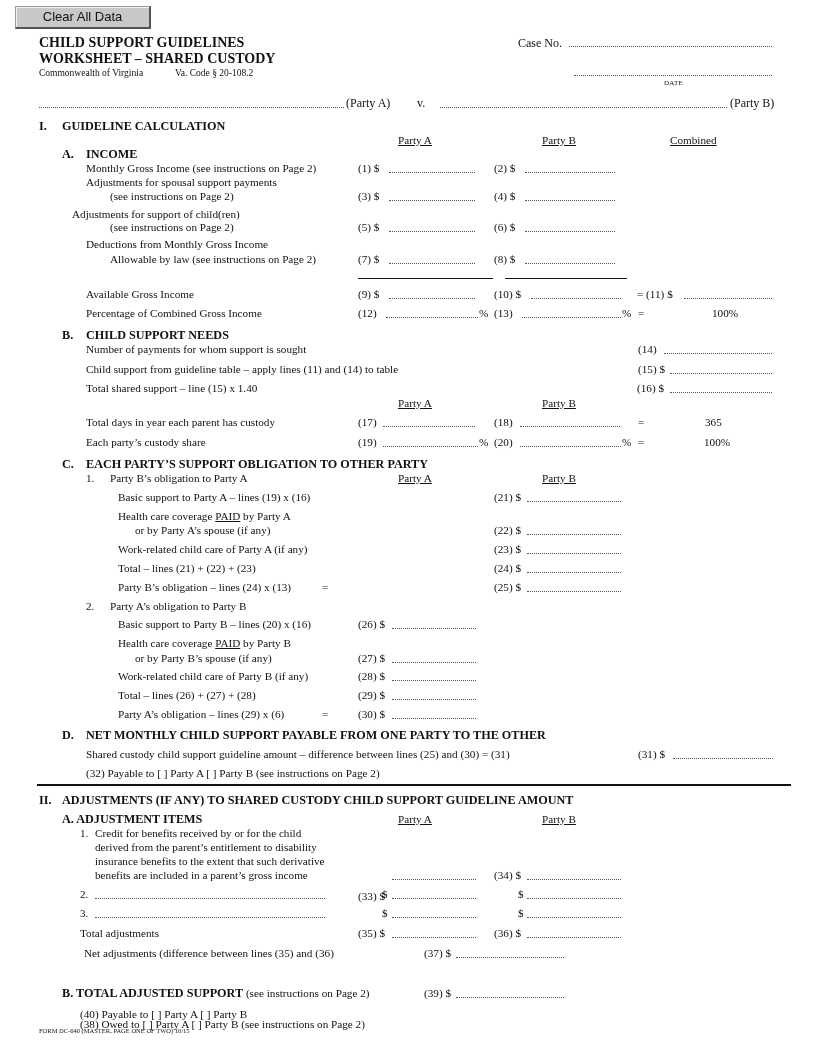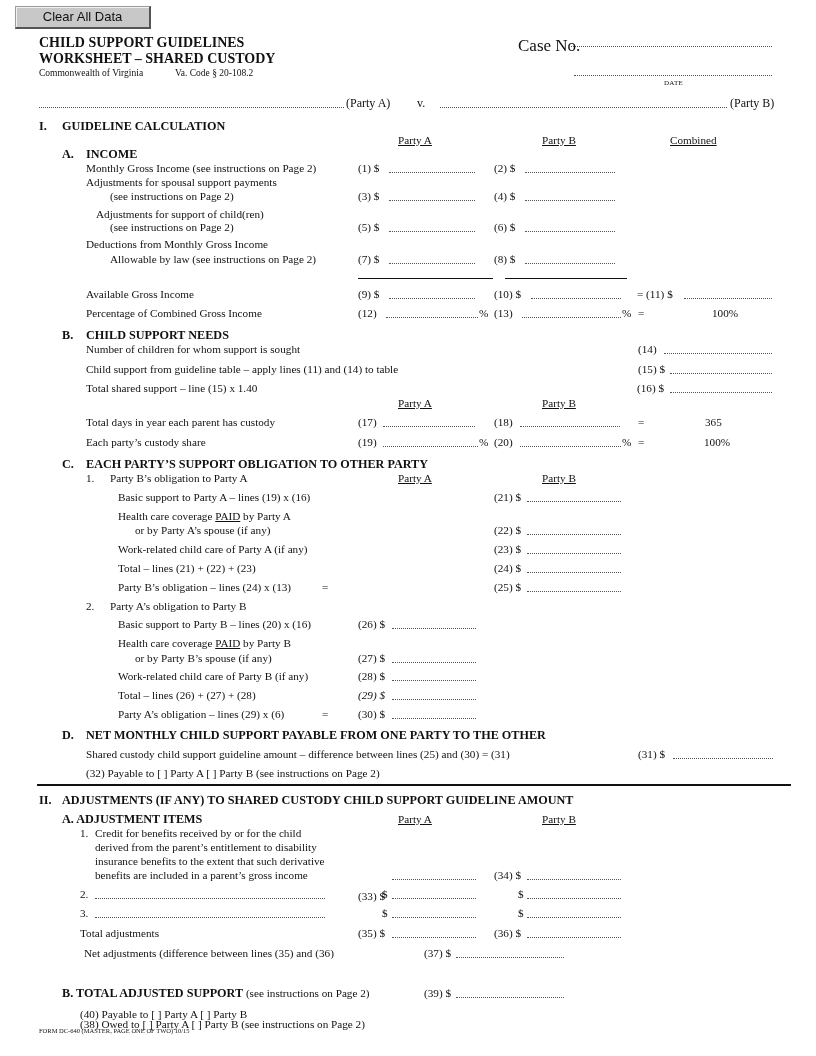--- a/index.html
+++ b/index.html
@@ -23,21 +23,21 @@
 </head>
 <body>
 
 <div class="btn">Clear All Data</div>
 
 <div class="abs title" style="left:39px;top:35px;">CHILD SUPPORT GUIDELINES</div>
 <div class="abs title" style="left:39px;top:51px;">WORKSHEET – SHARED CUSTODY</div>
 <div class="abs small" style="left:39px;top:68px;">Commonwealth of Virginia</div>
 <div class="abs small" style="left:175px;top:68px;">Va. Code § 20-108.2</div>
 
-<div class="abs" style="left:518px;top:37px;font-size:17px;">Case No.</div>
+<div class="abs" style="left:518px;top:37px;font-size:12px;">Case No.</div>
 <div class="dots" style="left:569px;top:46px;width:203px;"></div>
 <div class="dots" style="left:574px;top:75px;width:198px;"></div>
 <div class="abs tiny" style="left:664px;top:80px;">DATE</div>
 
 <div class="dots" style="left:39px;top:107px;width:305px;"></div>
 <div class="abs" style="left:346px;top:97px;font-size:12px;">(Party A)</div>
 <div class="abs" style="left:417px;top:97px;font-size:12px;">v.</div>
 <div class="dots" style="left:440px;top:107px;width:287px;"></div>
 <div class="abs" style="left:730px;top:97px;font-size:12px;">(Party B)</div>
 
@@ -57,21 +57,21 @@
 <div class="abs" style="left:494px;top:162px;">(2)  $</div>
 <div class="dots" style="left:525px;top:172px;width:90px;"></div>
 
 <div class="abs" style="left:86px;top:176px;">Adjustments for spousal support payments</div>
 <div class="abs" style="left:110px;top:190px;">(see instructions on Page 2)</div>
 <div class="abs" style="left:358px;top:190px;">(3)  $</div>
 <div class="dots" style="left:389px;top:200px;width:86px;"></div>
 <div class="abs" style="left:494px;top:190px;">(4)  $</div>
 <div class="dots" style="left:525px;top:200px;width:90px;"></div>
 
-<div class="abs" style="left:96px;top:208px;">Adjustments for support of child(ren)</div>
+<div class="abs" style="left:72px;top:208px;">Adjustments for support of child(ren)</div>
 <div class="abs" style="left:110px;top:221px;">(see instructions on Page 2)</div>
 <div class="abs" style="left:358px;top:221px;">(5)  $</div>
 <div class="dots" style="left:389px;top:231px;width:86px;"></div>
 <div class="abs" style="left:494px;top:221px;">(6)  $</div>
 <div class="dots" style="left:525px;top:231px;width:90px;"></div>
 
 <div class="abs" style="left:86px;top:238px;">Deductions from Monthly Gross Income</div>
 <div class="abs" style="left:110px;top:253px;">Allowable by law (see instructions on Page 2)</div>
 <div class="abs" style="left:358px;top:253px;">(7)  $</div>
 <div class="dots" style="left:389px;top:263px;width:86px;"></div>
@@ -94,21 +94,21 @@
 <div class="dots" style="left:386px;top:317px;width:92px;"></div>
 <div class="abs" style="left:479px;top:307px;">%</div>
 <div class="abs" style="left:494px;top:307px;">(13)</div>
 <div class="dots" style="left:522px;top:317px;width:99px;"></div>
 <div class="abs" style="left:622px;top:307px;">%</div>
 <div class="abs" style="left:638px;top:307px;">=</div>
 <div class="abs" style="left:712px;top:307px;">100%</div>
 
 <div class="abs sec" style="left:62px;top:329px;">B.</div>
 <div class="abs sec" style="left:86px;top:329px;">CHILD SUPPORT NEEDS</div>
-<div class="abs" style="left:86px;top:343px;">Number of children for whom support is sought</div>
+<div class="abs" style="left:86px;top:343px;">Number of payments for whom support is sought</div>
 <div class="abs" style="left:638px;top:343px;">(14)</div>
 <div class="dots" style="left:664px;top:353px;width:108px;"></div>
 
 <div class="abs" style="left:86px;top:363px;">Child support from guideline table – apply lines (11) and (14) to table</div>
 <div class="abs" style="left:638px;top:363px;">(15) $</div>
 <div class="dots" style="left:670px;top:373px;width:102px;"></div>
 
 <div class="abs" style="left:86px;top:382px;">Total shared support – line (15) x 1.40</div>
 <div class="abs" style="left:637px;top:382px;">(16) $</div>
 <div class="dots" style="left:670px;top:392px;width:102px;"></div>
@@ -173,21 +173,21 @@
 <div class="abs" style="left:118px;top:637px;"><span>Health care coverage </span><span class="u">PAID</span><span> by Party B</span></div>
 <div class="abs" style="left:135px;top:652px;">or by Party B’s spouse (if any)</div>
 <div class="abs" style="left:358px;top:652px;">(27) $</div>
 <div class="dots" style="left:392px;top:662px;width:84px;"></div>
 
 <div class="abs" style="left:118px;top:670px;">Work-related child care of Party B (if any)</div>
 <div class="abs" style="left:358px;top:670px;">(28) $</div>
 <div class="dots" style="left:392px;top:680px;width:84px;"></div>
 
 <div class="abs" style="left:118px;top:689px;">Total – lines (26) + (27) + (28)</div>
-<div class="abs" style="left:358px;top:689px;font-style:italic;">(29) $</div>
+<div class="abs" style="left:358px;top:689px;">(29) $</div>
 <div class="dots" style="left:392px;top:699px;width:84px;"></div>
 
 <div class="abs" style="left:118px;top:708px;">Party A’s obligation – lines (29) x (6)</div>
 <div class="abs" style="left:322px;top:708px;">=</div>
 <div class="abs" style="left:358px;top:708px;">(30) $</div>
 <div class="dots" style="left:392px;top:718px;width:84px;"></div>
 
 <div class="abs sec" style="left:62px;top:729px;">D.</div>
 <div class="abs sec" style="left:86px;top:729px;">NET MONTHLY CHILD SUPPORT PAYABLE FROM ONE PARTY TO THE OTHER</div>
 <div class="abs" style="left:86px;top:748px;">Shared custody child support guideline amount – difference between lines (25) and (30) = (31)</div>

